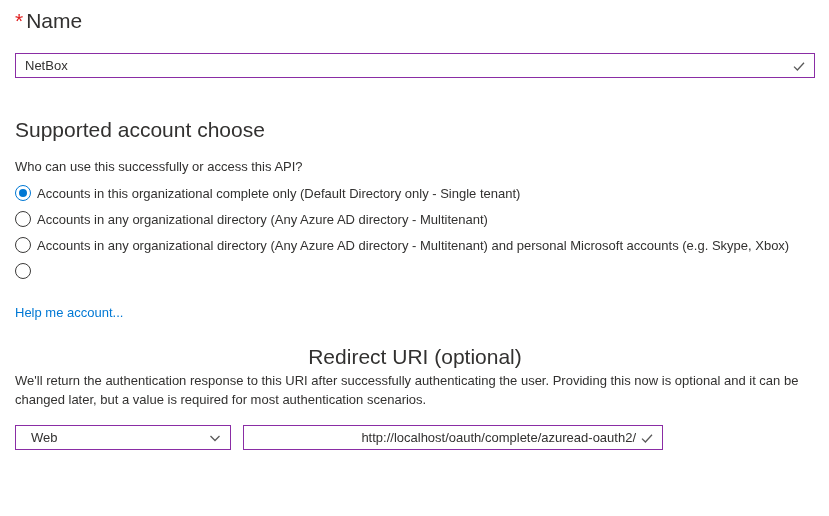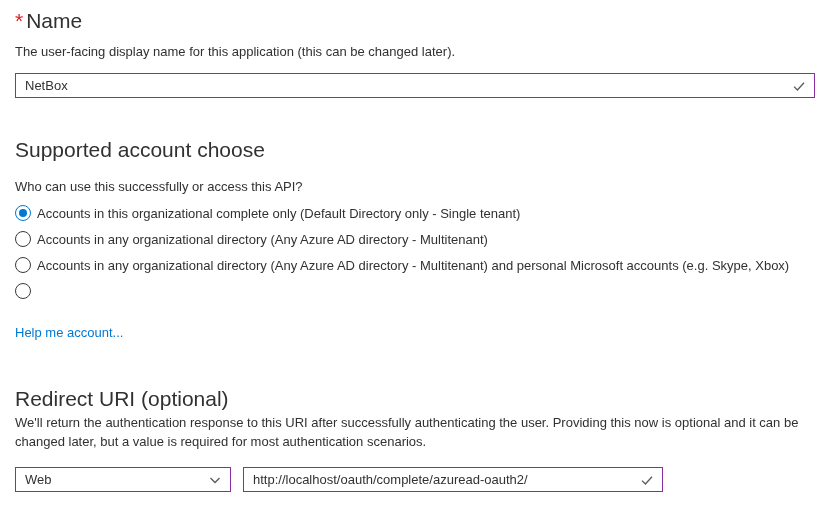--- a/index.html
+++ b/index.html
@@ -34,21 +34,21 @@
 
   .desc {
     font-size: 13px;
     line-height: 15px;
     margin-top: 15px;
     color: var(--text);
   }
 
   .text-field {
     position: relative;
-    margin-top: 14px;
+    margin-top: 24px;
     height: 25px;
     width: 800px;
   }
   .text-field input {
     width: 100%;
     height: 100%;
     border: 1px solid var(--dirty);
     background: #fff;
     font-family: "Liberation Sans", sans-serif;
     font-size: 13px;
@@ -108,42 +108,42 @@
   .help-link {
     display: inline-block;
     margin-top: 26px;
     font-size: 13px;
     line-height: 15px;
     color: var(--accent-blue);
     text-decoration: none;
     cursor: pointer;
   }
 
-  .section-gap-3 { margin-top: 49px; }
+  .section-gap-3 { margin-top: 27px; text-align: center; }
   .redirect-desc {
     font-size: 13px;
     line-height: 19px;
     margin-top: 6px;
     width: 802px;
   }
 
   .uri-row {
     margin-top: 16px;
     display: flex;
     align-items: center;
   }
   .platform-select {
     position: relative;
     width: 216px;
     height: 25px;
     border: 1px solid var(--dirty);
     background: #fff;
     display: flex;
     align-items: center;
-    padding: 0 28px 0 9px;
+    padding: 0 28px 0 15px;
     font-size: 13px;
     cursor: pointer;
     flex: 0 0 216px;
   }
   .select-chevron {
     position: absolute;
     right: 7px;
     top: 50%;
     transform: translateY(-50%);
     width: 16px;
@@ -160,33 +160,33 @@
     width: 100%;
     height: 100%;
     border: 1px solid var(--dirty);
     background: #fff;
     font-family: "Liberation Sans", sans-serif;
     font-size: 13px;
     color: var(--text);
     padding: 0 26px 0 9px;
     outline: none;
     border-radius: 0;
+    text-align: right;
   }
 </style>
 </head>
 <body>
 
 <div class="page">
 
   
   <div class="section-title">
     <span class="required-marker">*</span><span>Name</span>
   </div>
 
-  <div class="desc">The user-facing display name for this application (this can be changed later).</div>
 
   <div class="text-field">
     <input type="text" value="NetBox" style="">
     <svg class="field-check" viewBox="0 0 16 16">
       <path d="M3 8.6 L6.4 12 L13 4.8" fill="none" stroke="#5a5a5a" stroke-width="1.3"></path>
     </svg>
   </div>
 
   
   <div class="section-title section-gap-2">Supported account choose</div>

